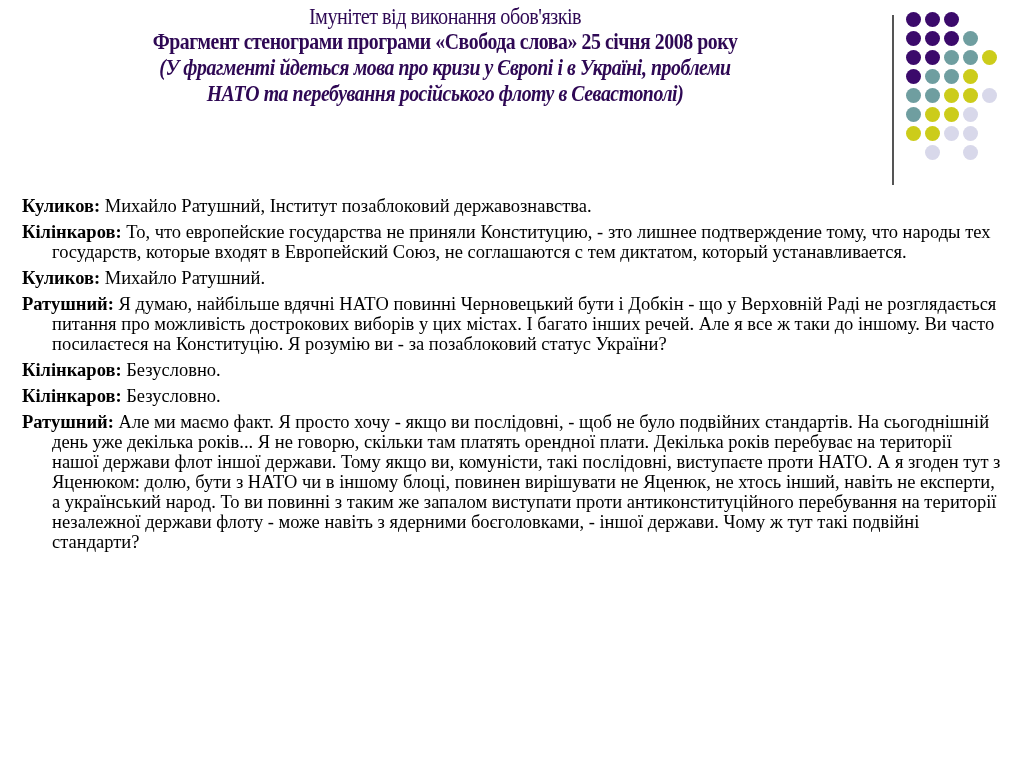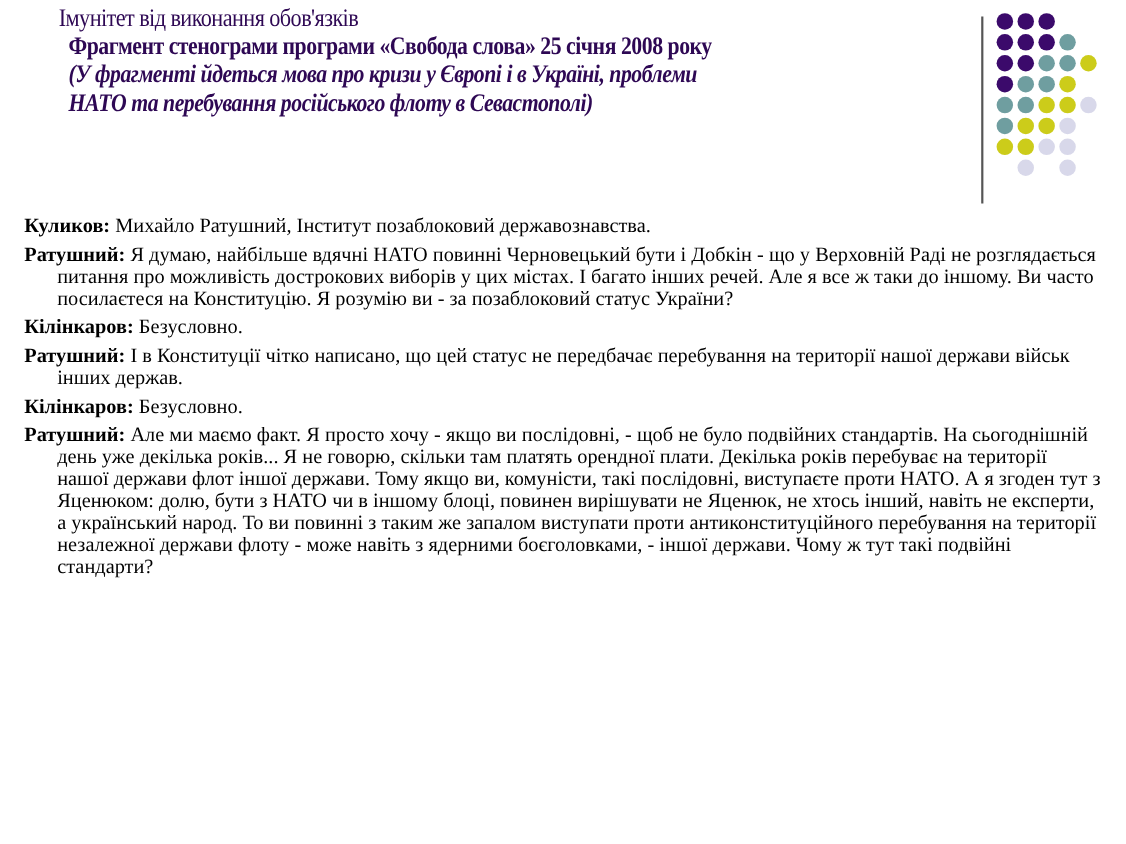--- a/index.html
+++ b/index.html
@@ -4,21 +4,21 @@
 <style>
   html, body { margin: 0; padding: 0; }
   body {
     width: 1024px; height: 767px; overflow: hidden; position: relative;
     background: #ffffff;
     font-family: "Liberation Serif", "DejaVu Serif", serif;
     color: #000;
   }
   .title-block {
     position: absolute; left: 0; top: 4px; width: 890px;
-    color: #2e0854;
+    text-align: center; color: #2e0854;
     font-family: "Liberation Serif", serif;
   }
   .title-line1 {
     font-size: 23px; line-height: 25px; letter-spacing: -0.6px;
     transform: scaleX(0.88); transform-origin: center;
   }
   .title-line2 {
     font-size: 23px; line-height: 26px; font-weight: bold; letter-spacing: -0.5px;
     transform: scaleX(0.86); transform-origin: center;
   }
@@ -82,18 +82,19 @@
     <div class="dot" style="left: 906px; top: 126px; background: rgb(204, 204, 26);"></div>
     <div class="dot" style="left: 925px; top: 126px; background: rgb(204, 204, 26);"></div>
     <div class="dot" style="left: 944px; top: 126px; background: rgb(216, 216, 234);"></div>
     <div class="dot" style="left: 963px; top: 126px; background: rgb(216, 216, 234);"></div>
     <div class="dot" style="left: 925px; top: 145px; background: rgb(216, 216, 234);"></div>
     <div class="dot" style="left: 963px; top: 145px; background: rgb(216, 216, 234);"></div>
   </div>
 
 <div class="body-text">
   <p class="para"><span class="speaker">Куликов:</span><span> Михайло Ратушний, Інститут позаблоковий державознавства.</span></p>
+  <p class="para"><span class="speaker">Кілінкаров:</span><span> То, что европейские государства не приняли Конституцию, - зто лишнее подтверждение тому, что народы тех государств, которые входят в Европейский Союз, не соглашаются с тем диктатом, который устанавливается.</span></p>
+  <p class="para"><span class="speaker">Куликов:</span><span> Михайло Ратушний.</span></p>
   <p class="para"><span class="speaker">Ратушний:</span><span> Я думаю, найбільше вдячні НАТО повинні Черновецький бути і Добкін - що у Верховній Раді не розглядається питання про можливість дострокових виборів у цих містах. І багато інших речей. Але я все ж таки до іншому. Ви часто посилаєтеся на Конституцію.  Я розумію ви - за позаблоковий статус України?</span></p>
   <p class="para"><span class="speaker">Кілінкаров:</span><span> Безусловно.</span></p>
-  <p class="para"><span class="speaker">Ратушний:</span><span>  І в Конституції чітко написано,  що цей статус не передбачає перебування на території нашої держави військ інших держав.</span></p>
   <p class="para"><span class="speaker">Кілінкаров:</span><span> Безусловно.</span></p>
   <p class="para"><span class="speaker">Ратушний:</span><span> Але ми маємо факт. Я просто хочу  - якщо ви послідовні, - щоб не було подвійних стандартів. На сьогоднішній день уже декілька років... Я не говорю, скільки там платять орендної плати. Декілька років перебуває на території нашої держави флот іншої держави. Тому якщо ви, комуністи, такі послідовні, виступаєте проти НАТО.  А я згоден тут з Яценюком: долю, бути з НАТО чи в іншому блоці, повинен вирішувати не Яценюк, не хтось інший, навіть не експерти, а український народ. То ви повинні з таким же  запалом виступати проти антиконституційного перебування на території незалежної держави флоту - може навіть з ядерними боєголовками, - іншої держави. Чому ж тут такі подвійні стандарти?</span></p>
 </div>
 
 </body></html>

